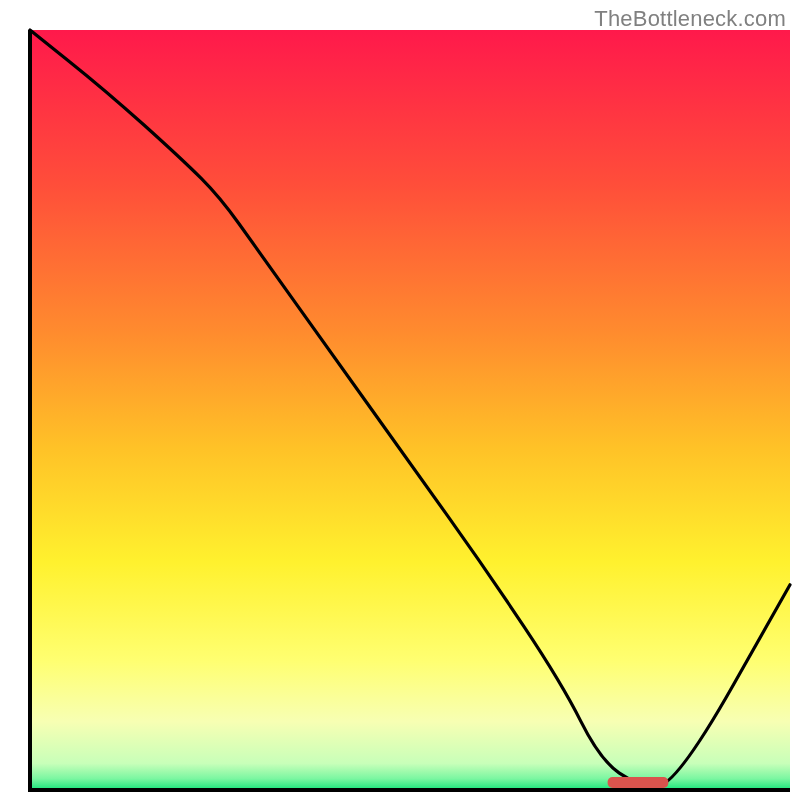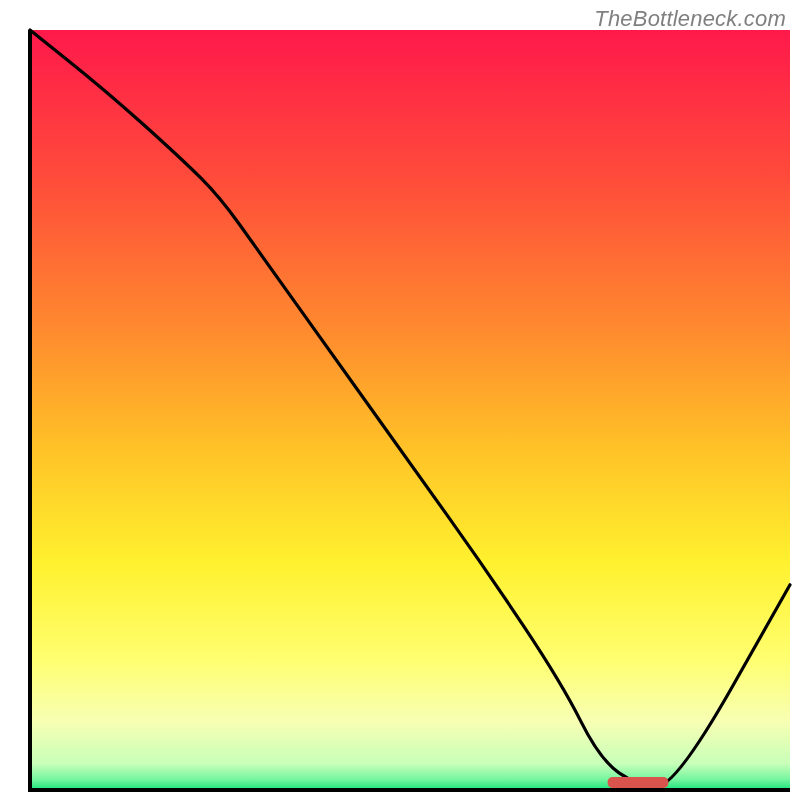--- a/index.html
+++ b/index.html
@@ -7,21 +7,20 @@
     padding: 0;
     width: 800px;
     height: 800px;
     background: #ffffff;
     font-family: Arial, Helvetica, sans-serif;
   }
   .chart-wrapper {
     position: relative;
     width: 800px;
     height: 672px;
-    font-style: italic;
   }
   .watermark {
     position: absolute;
     top: 6px;
     right: 14px;
     font-size: 22px;
     color: #808080;
     font-weight: 500;
     letter-spacing: 0.2px;
   }

